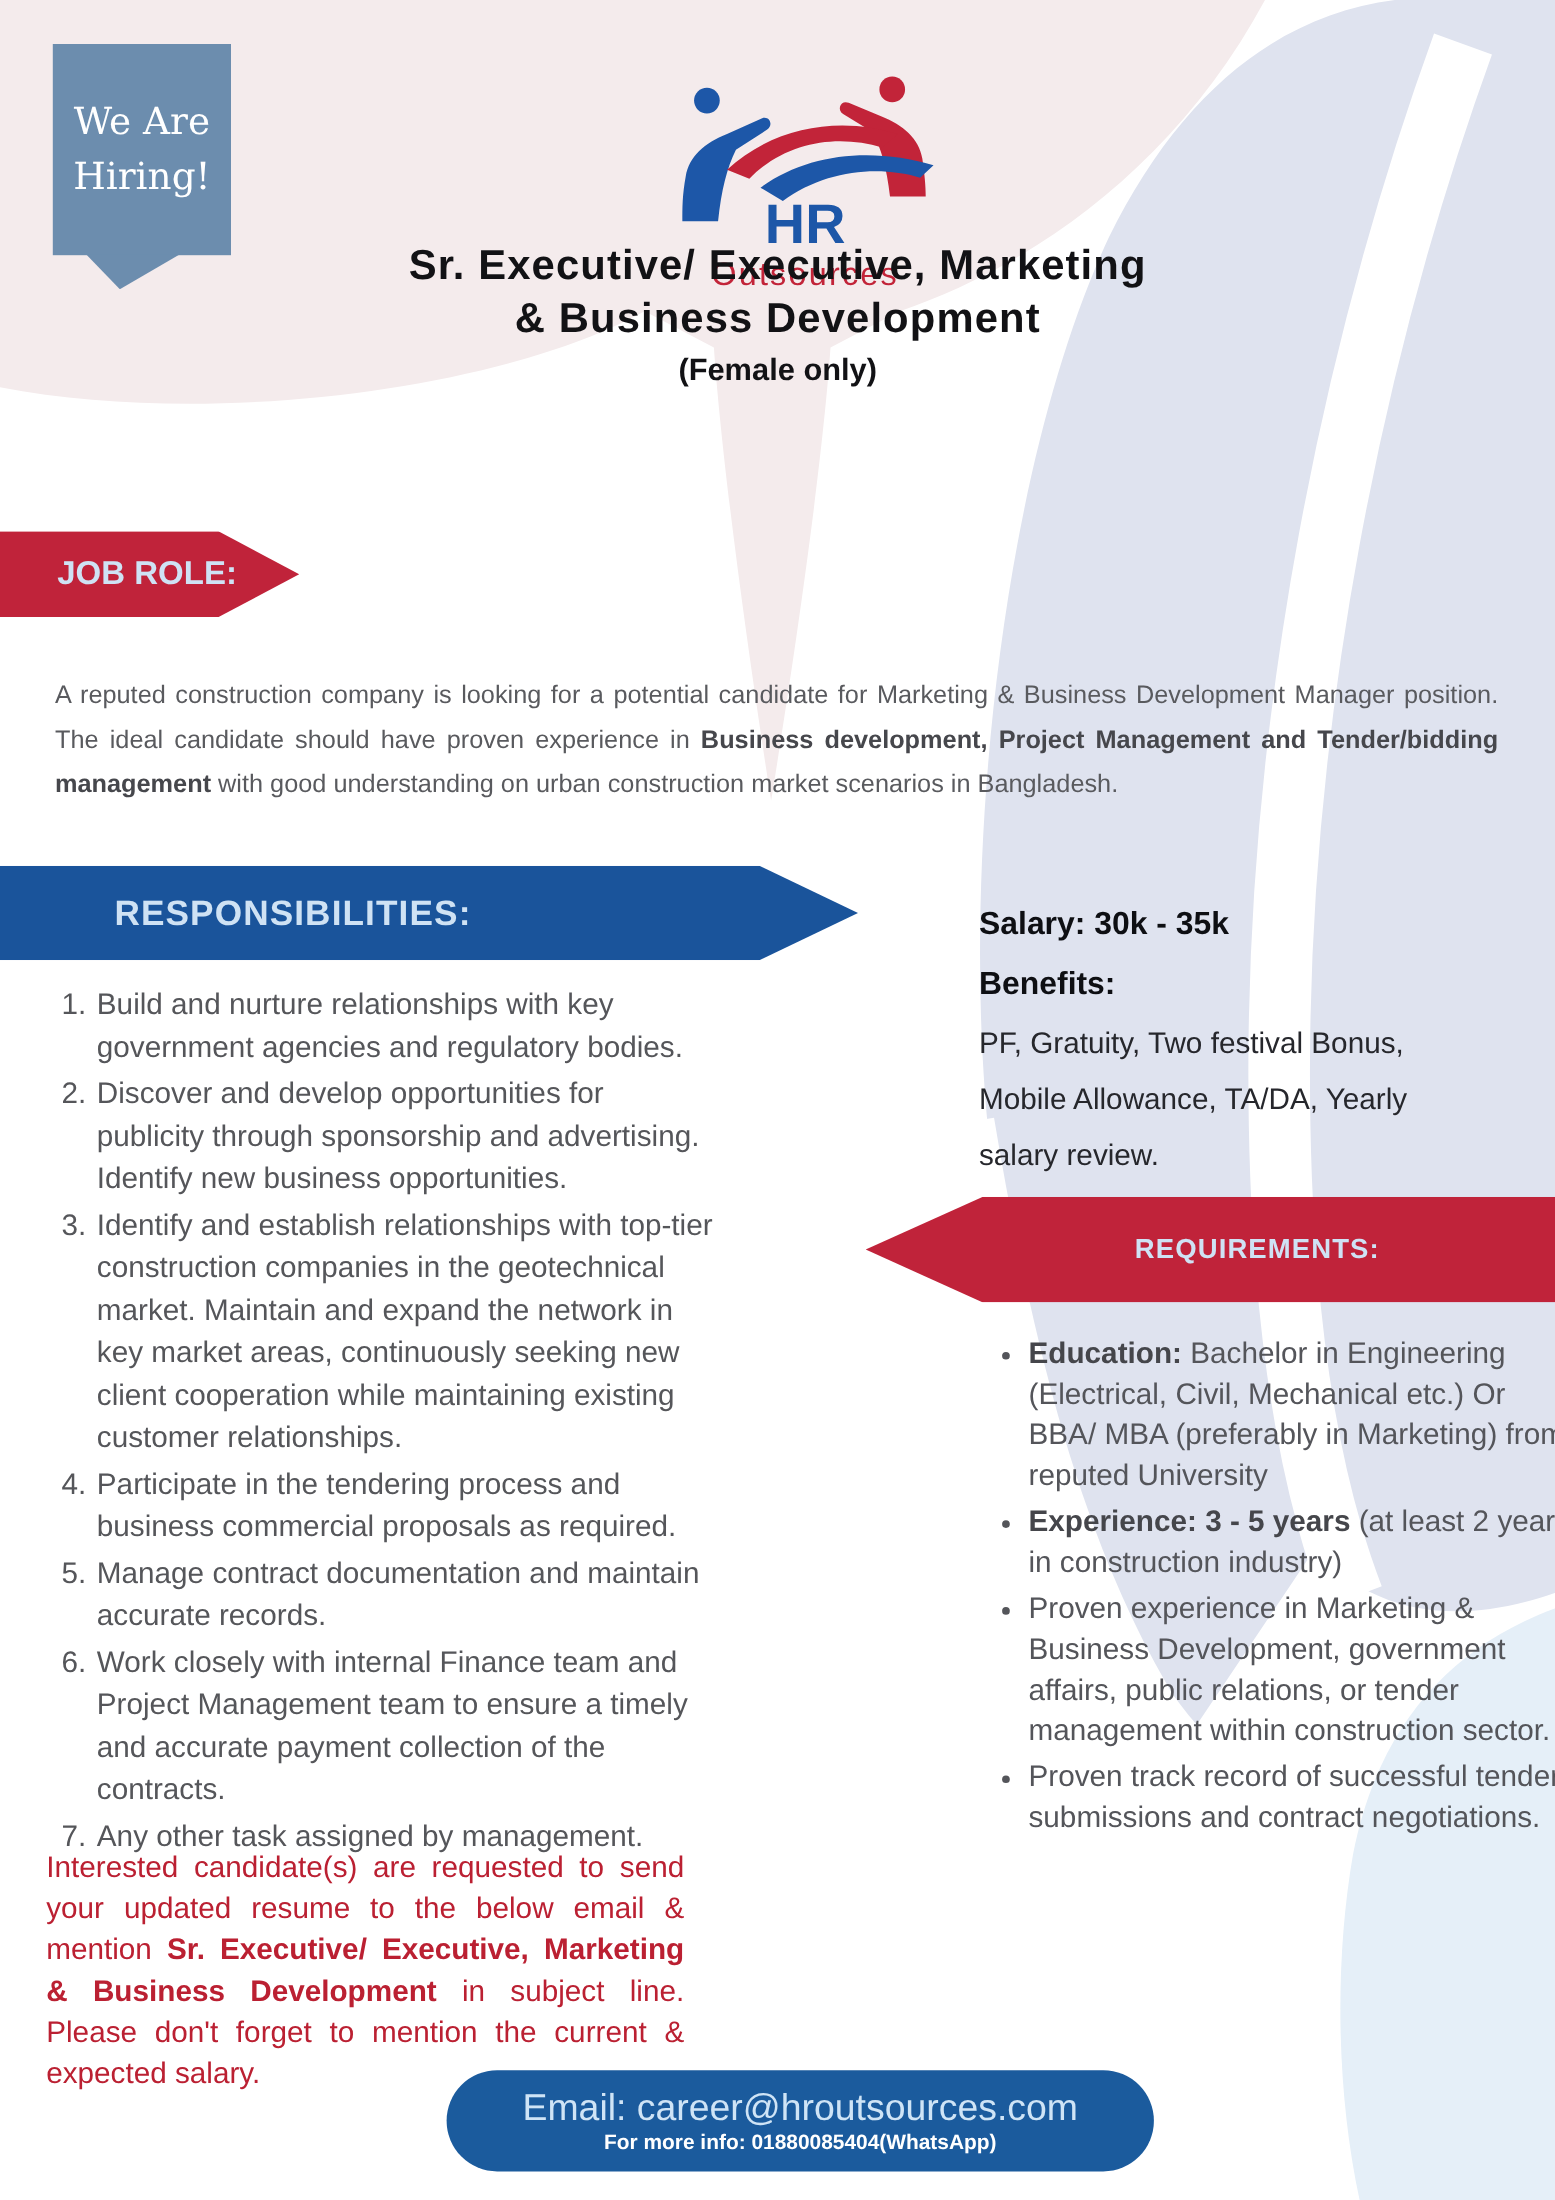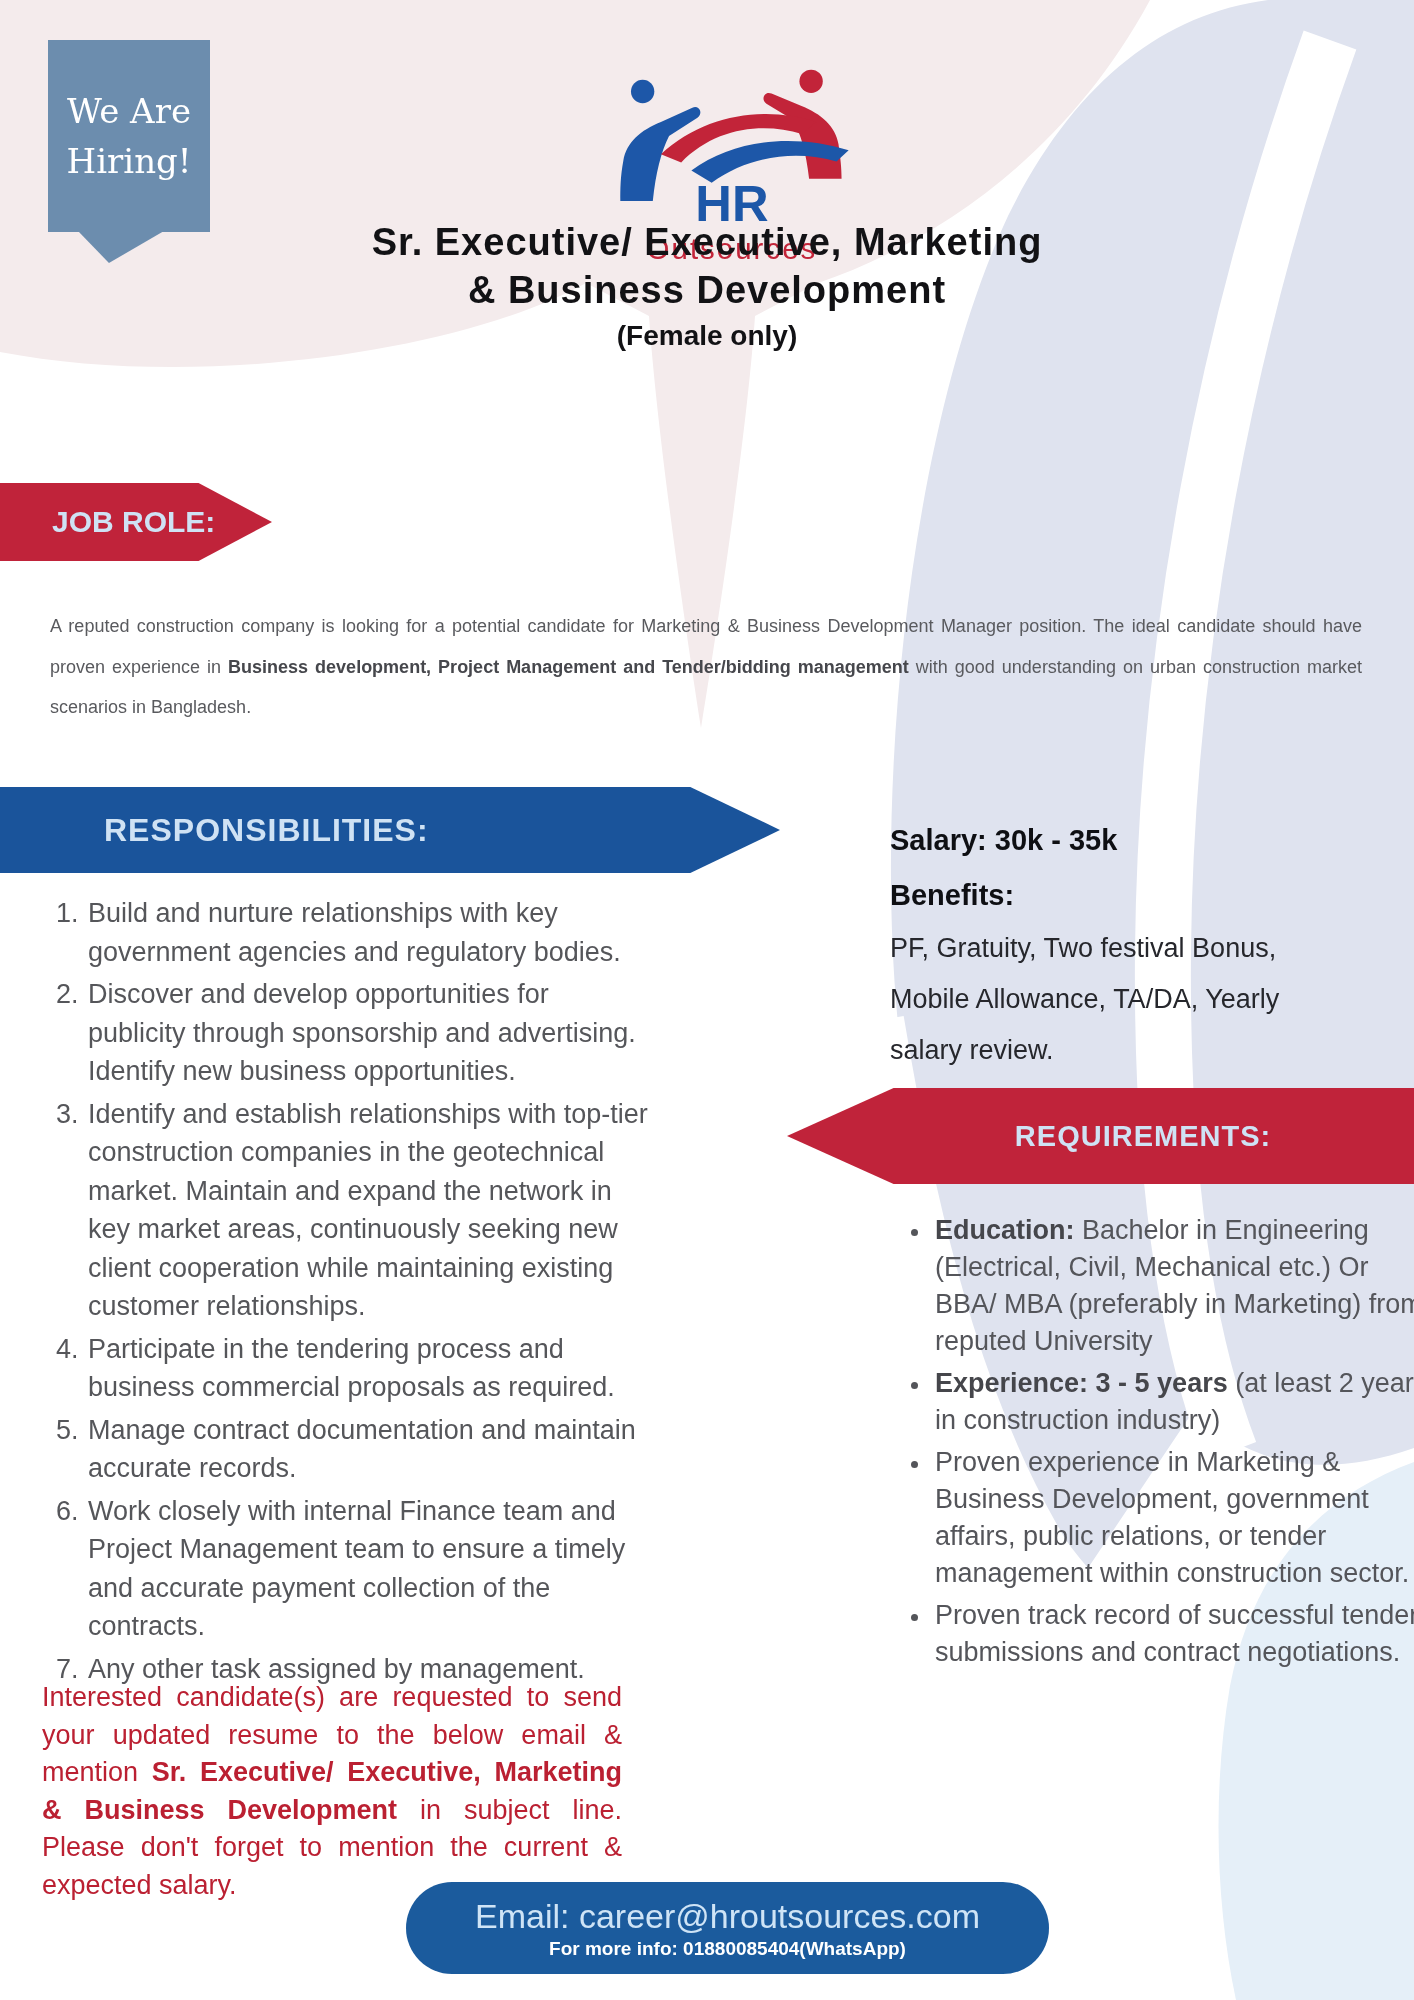--- a/index.html
+++ b/index.html
@@ -31,25 +31,25 @@
   
   .banner{display:flex;align-items:center;color:var(--banner_text);font-weight:700;}
   .banner-jobrole{left:0;top:483px;width:272px;height:78px;background:var(--accent_red);
     clip-path:polygon(0 0,73% 0,100% 50%,73% 100%,0 100%);
     font-size:30px;padding-left:52px;box-sizing:border-box;}
   .banner-resp{left:0;top:787px;width:780px;height:86px;background:var(--accent_blue);
     clip-path:polygon(0 0,88.5% 0,100% 50%,88.5% 100%,0 100%);
     font-size:32px;letter-spacing:1px;padding-left:104px;box-sizing:border-box;}
   .banner-req{left:787px;top:1088px;width:627px;height:96px;background:var(--accent_red);
     clip-path:polygon(0 50%,17% 0,100% 0,100% 100%,17% 100%);
-    font-size:29px;letter-spacing:1px;justify-content:center;
+    font-size:25px;letter-spacing:1px;justify-content:center;
     padding-left:85px;box-sizing:border-box;}
 
   
-  .jobrole-par{left:50px;top:588px;width:1312px;font-size:18px;line-height:40.5px;
+  .jobrole-par{left:50px;top:588px;width:1312px;font-size:23px;line-height:40.5px;
     text-align:justify;color:var(--body_gray);}
   .jobrole-par strong{color:#46474c;}
 
   
   ol.resp{left:52px;top:890px;width:574px;margin:0;padding:0 0 0 30px;
     font-size:27px;line-height:38.5px;color:#55565a;}
   ol.resp li{margin:4px;padding-left:2px;}
 
   
   .offer{left:890px;top:820px;width:480px;color:var(--dark_text);}

